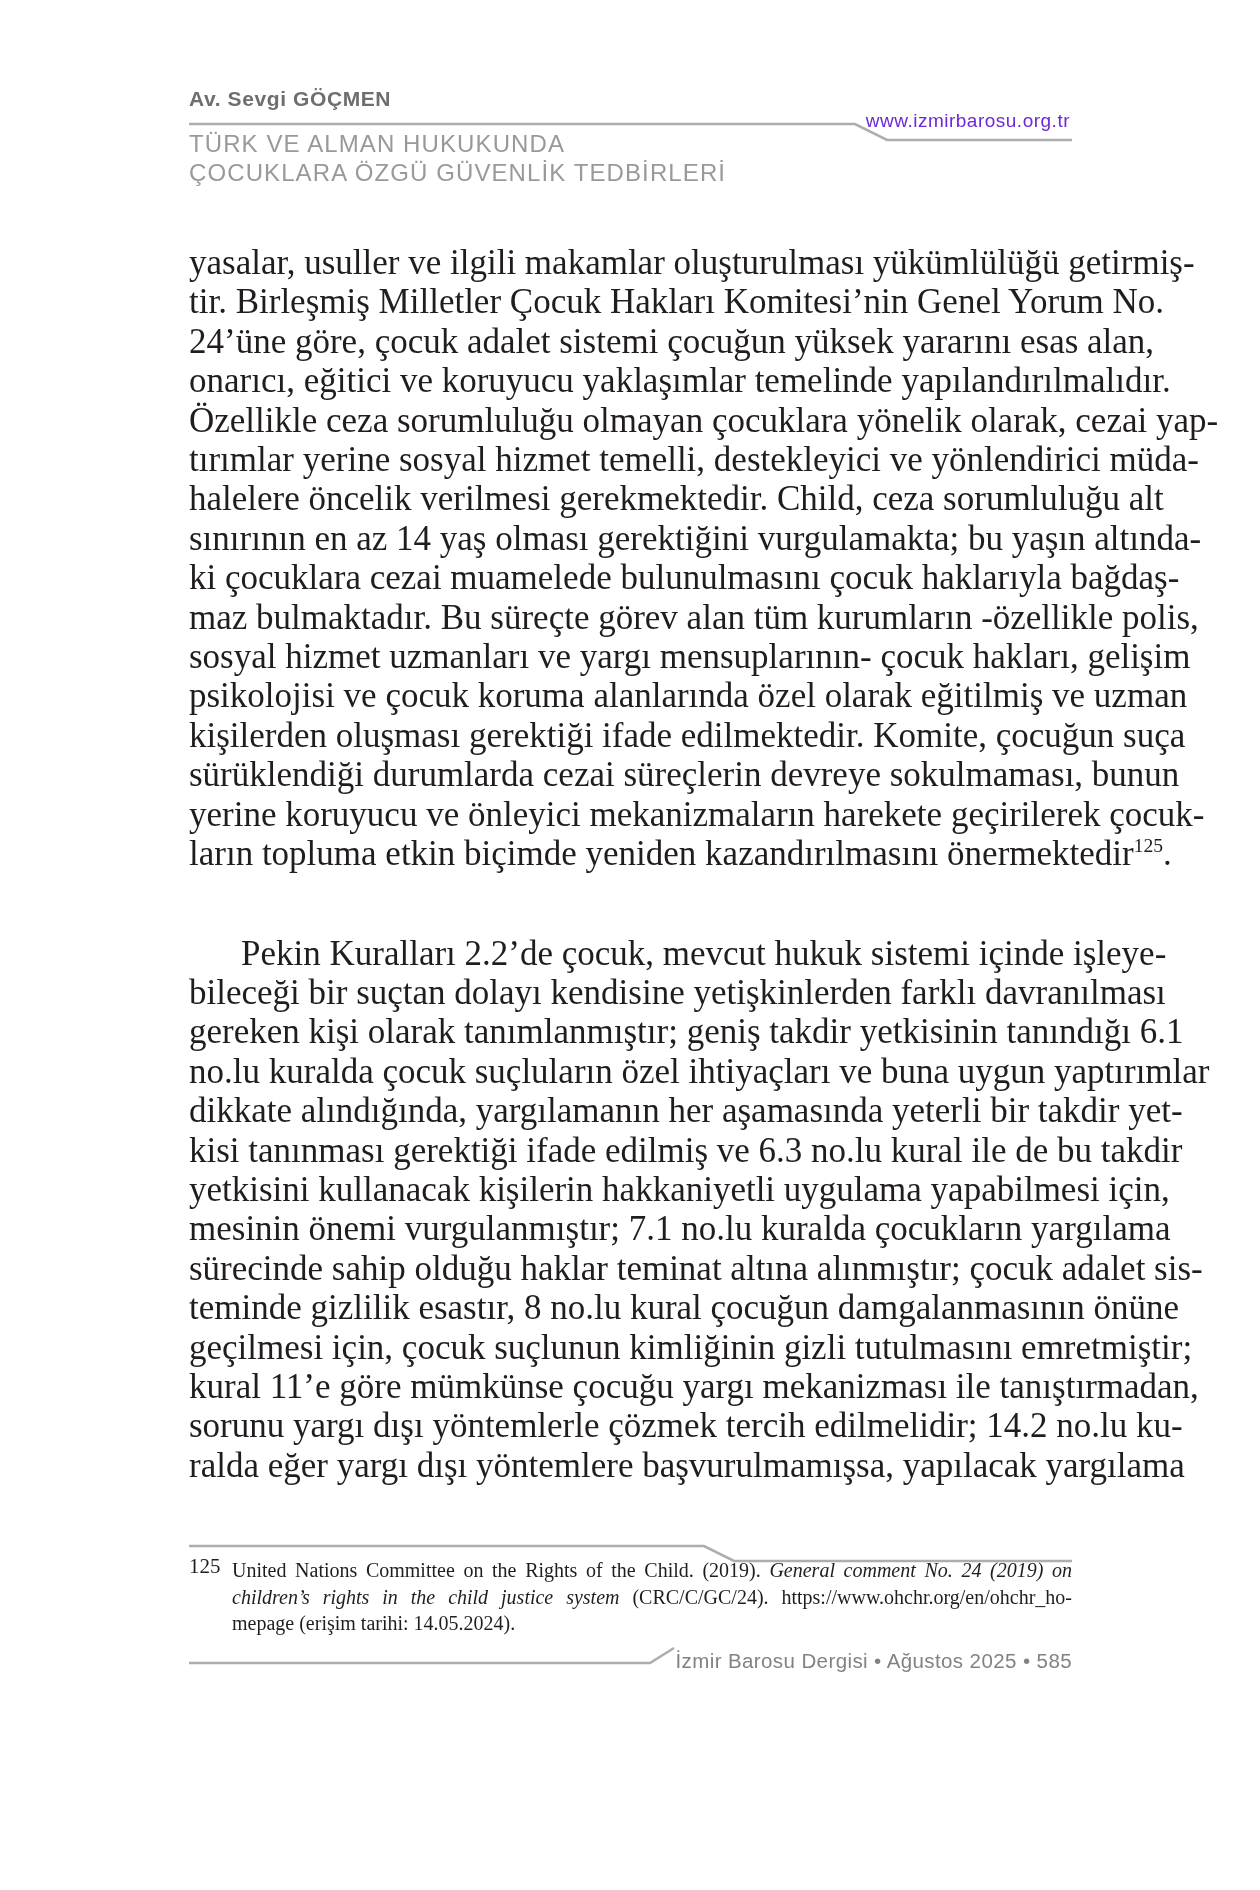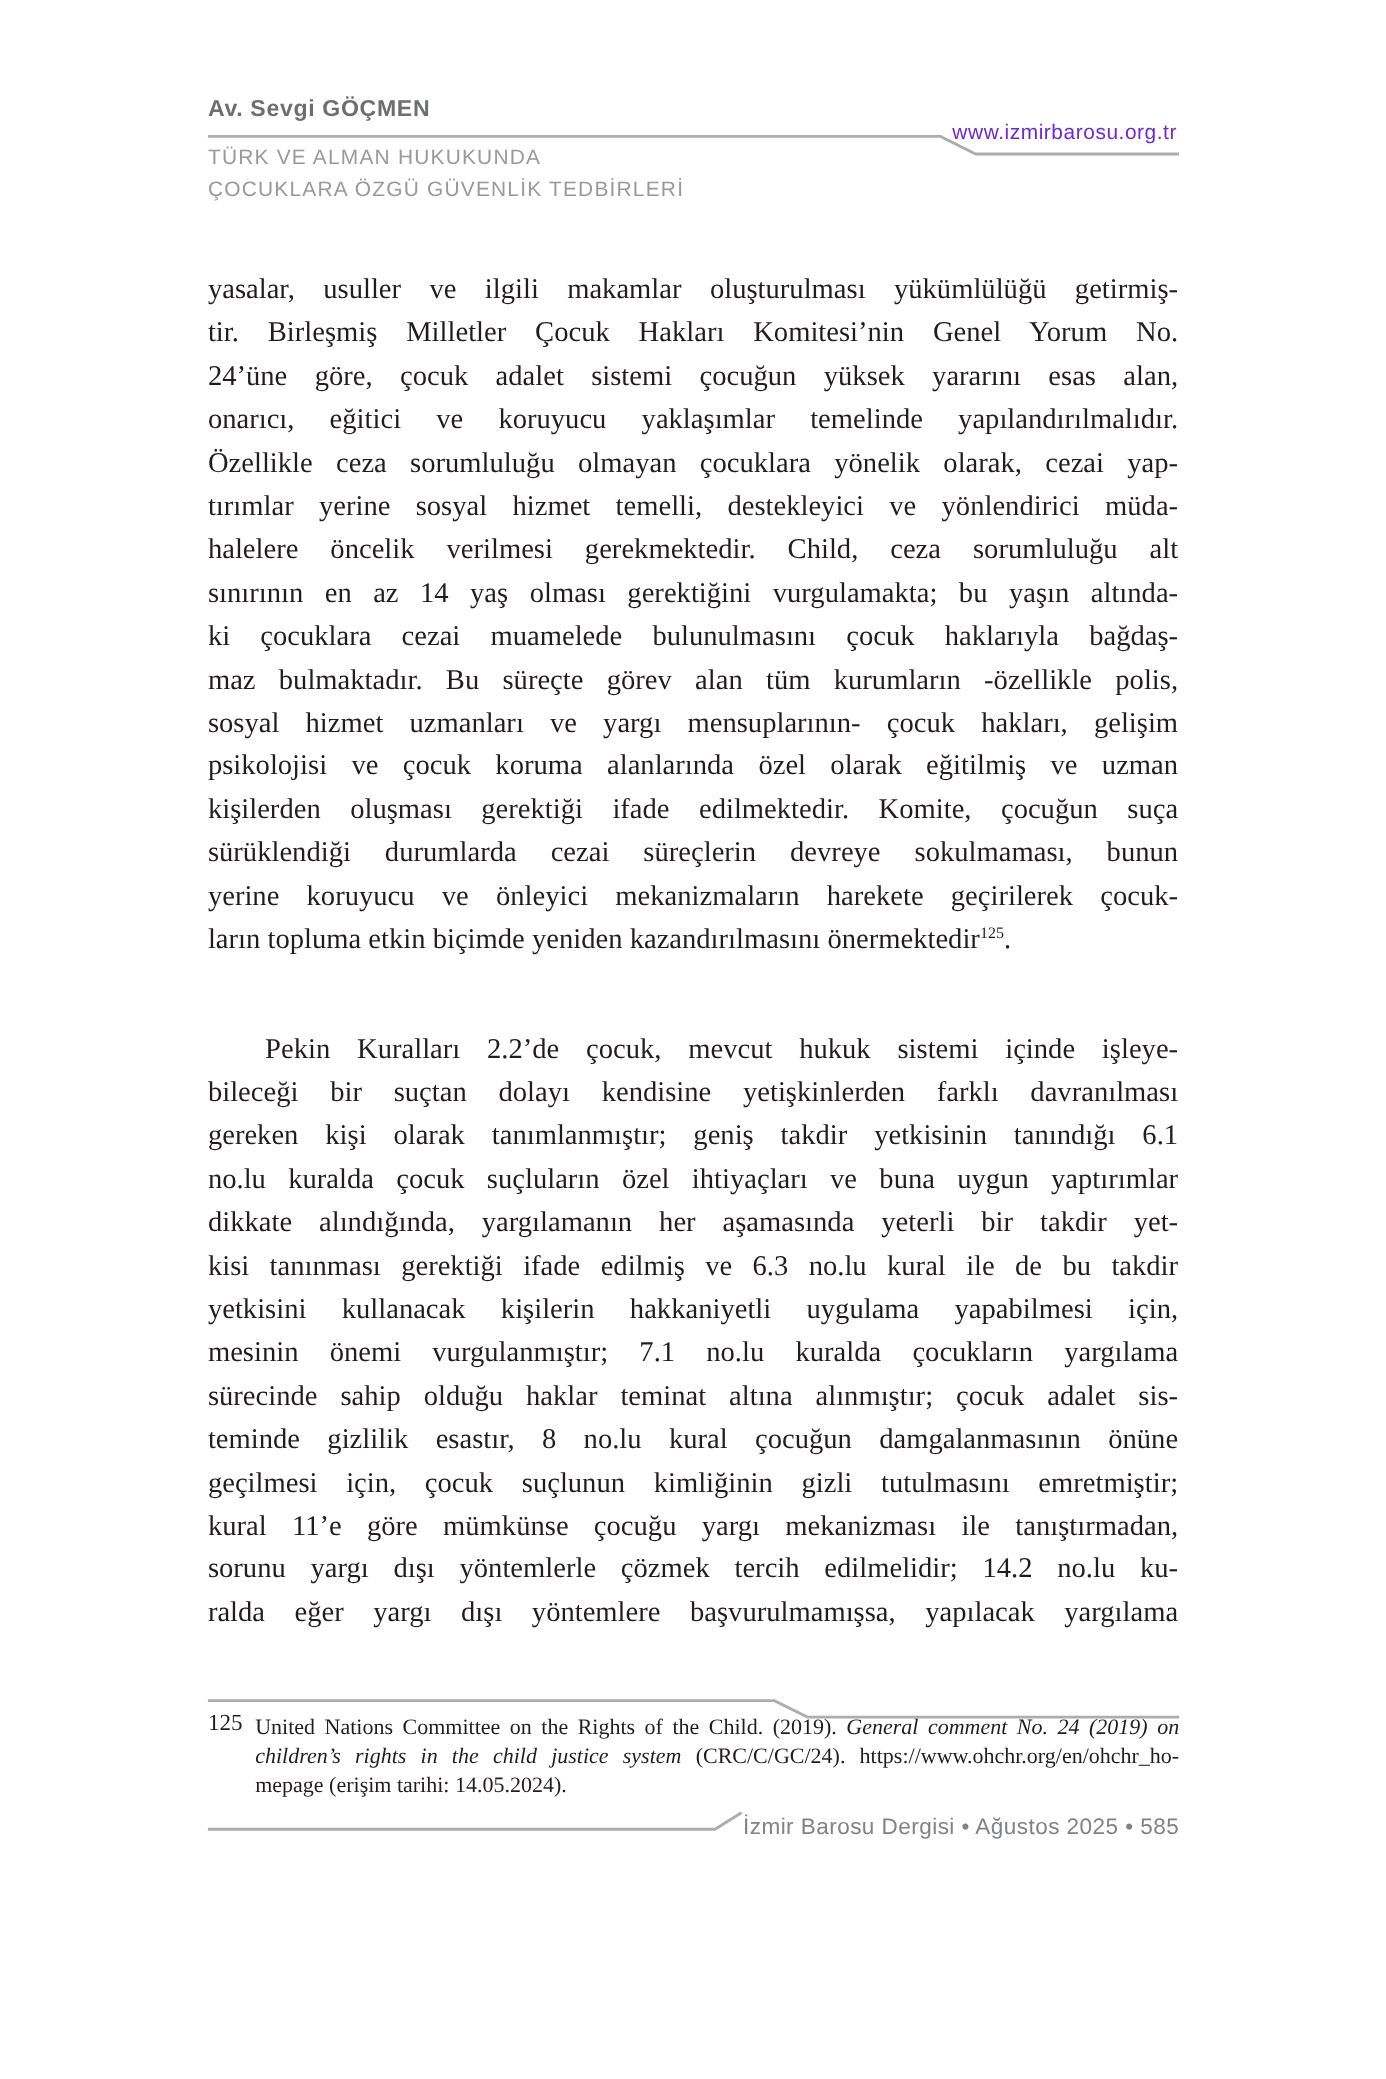--- a/index.html
+++ b/index.html
@@ -13,33 +13,33 @@
   
   .author{
     position:absolute;left:189px;top:87px;
     font-family:"Liberation Sans","DejaVu Sans",sans-serif;
     font-weight:bold;font-size:21px;color:#6d6e70;letter-spacing:0.6px;
     white-space:nowrap;
   }
   .doc-title{
     position:absolute;left:189px;top:129px;
     font-family:"Liberation Sans","DejaVu Sans",sans-serif;
-    font-size:19px;line-height:29px;color:#97999c;letter-spacing:1.1px;
+    font-size:24px;line-height:29px;color:#97999c;letter-spacing:1.1px;
     white-space:nowrap;
   }
   .site-url{
     position:absolute;right:190px;top:110px;
     font-family:"Liberation Sans","DejaVu Sans",sans-serif;
     font-size:19px;color:#6d28d9;letter-spacing:0.5px;white-space:nowrap;
   }
 
   
   .col{position:absolute;left:189px;top:243px;width:882px;}
   .line{
-    font-size:26px;line-height:39.4px;
+    font-size:35px;line-height:39.4px;
     text-align:justify;text-align-last:justify;white-space:nowrap;
   }
   .line.natural{text-align:right;text-align-last:left;}
   .para-2{margin-top:60px;}
   .para-2 [data-each] .line:first-child{text-indent:52px;}
   sup.fn-ref{font-size:0.56em;line-height:0;vertical-align:super;letter-spacing:0;}
 
   
   .footnote{
     position:absolute;left:189px;top:1557px;width:883px;padding-left:0;

